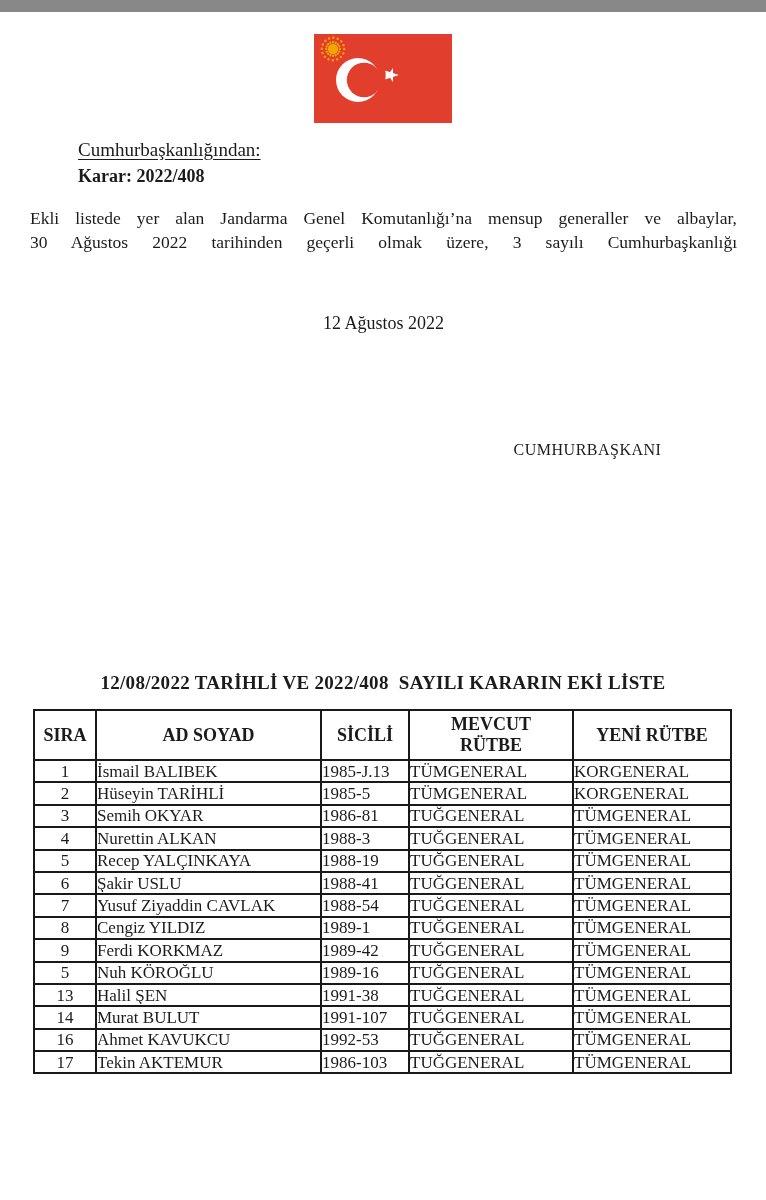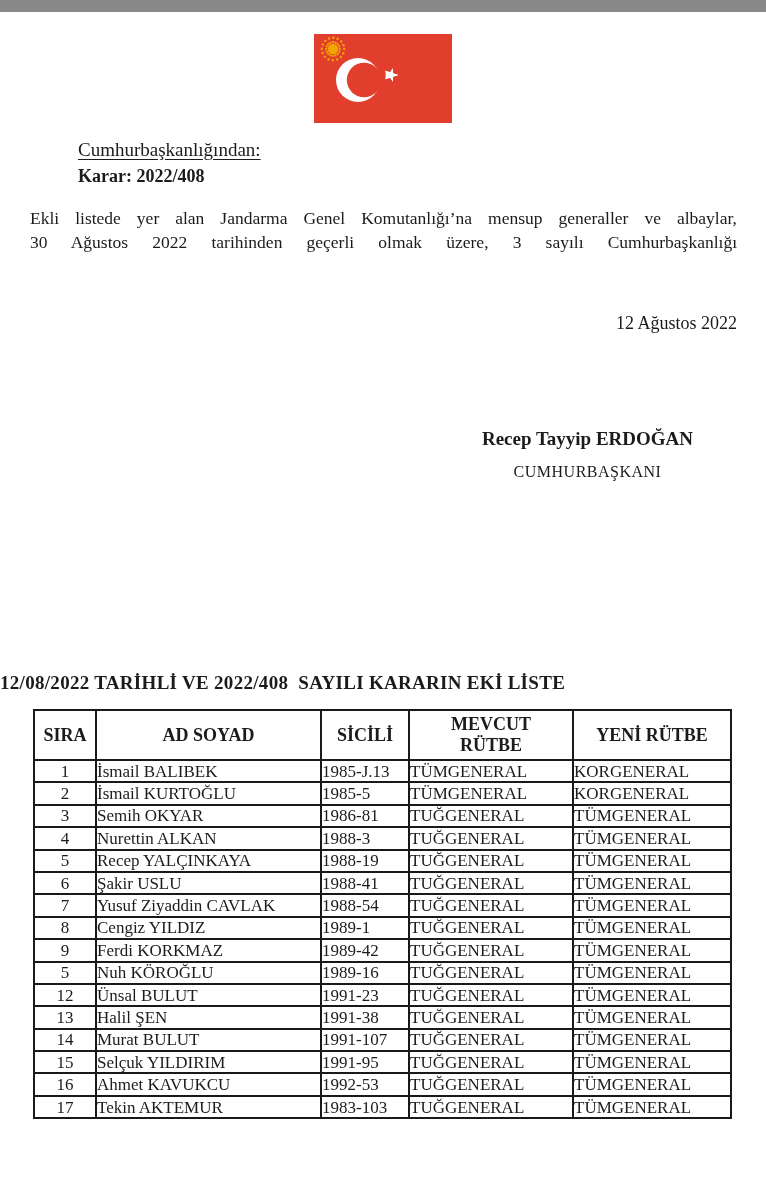--- a/index.html
+++ b/index.html
@@ -54,21 +54,21 @@
   .body-line {
     text-align: justify;
     text-align-last: justify;
   }
 
   .decree-date {
     position: absolute;
     left: 30px;
     top: 301px;
     width: 707px;
-    text-align: right;
+    text-align: center;
     font-size: 18px;
   }
 
   
   .sig-block {
     position: absolute;
     left: 440px;
     top: 416px;
     width: 295px;
     text-align: center;
@@ -82,20 +82,21 @@
     font-size: 16px;
     letter-spacing: 0.5px;
   }
 
   
   .annex-title {
     position: absolute;
     left: 0;
     top: 660px;
     width: 766px;
+    text-align: center;
     font-size: 19px;
     font-weight: bold;
     white-space: pre;
     letter-spacing: 0.3px;
   }
 
   table.ranks {
     position: absolute;
     left: 33px;
     top: 697px;
@@ -122,21 +123,21 @@
     max-width: 100px;
     line-height: 1.15;
   }
   table.ranks tbody td {
     height: 22.4px;
     padding: 0;
     vertical-align: middle;
     line-height: 1;
   }
   td.col-0 { text-align: center; }
-  td.col-1 { padding-left: 9px;  }
+  td.col-1 { padding-left: 9px; border-radius: 6px;  }
   td.col-2 { padding-left: 11px; }
   td.col-3 { padding-left: 12px; }
   td.col-4 { padding-left: 12px; }
 </style>
 </head>
 <body>
 
 <div class="page">
 
   <svg class="flag" viewBox="0 0 138 89">
@@ -161,21 +162,20 @@
   <div class="decision-no">Karar: 2022/408</div>
 
   <div class="decree-body">
     <div class="body-line">Ekli listede yer alan Jandarma Genel Komutanlığı’na mensup generaller ve albaylar,</div>
     <div class="body-line">30 Ağustos 2022 tarihinden geçerli olmak üzere, 3 sayılı Cumhurbaşkanlığı</div>
   </div>
 
   <div class="decree-date">12 Ağustos 2022</div>
 
   <div class="sig-block">
-    <div class="sig-name">Recep Tayyip ERDOĞAN</div>
     <div class="sig-title">CUMHURBAŞKANI</div>
   </div>
 
   <div class="annex-title">12/08/2022 TARİHLİ VE 2022/408  SAYILI KARARIN EKİ LİSTE</div>
 
   <table class="ranks">
     <colgroup>
       <col style="width:62px">
       <col style="width:225px">
       <col style="width:88px">
@@ -196,21 +196,21 @@
     <tbody>
         <tr>
           <td class="col-0">1</td>
           <td class="col-1">İsmail BALIBEK</td>
           <td class="col-2">1985-J.13</td>
           <td class="col-3">TÜMGENERAL</td>
           <td class="col-4">KORGENERAL</td>
         </tr>
         <tr>
           <td class="col-0">2</td>
-          <td class="col-1">İsmail KURTOĞLU</td>
+          <td class="col-1">Hüseyin TARİHLİ</td>
           <td class="col-2">1985-5</td>
           <td class="col-3">TÜMGENERAL</td>
           <td class="col-4">KORGENERAL</td>
         </tr>
         <tr>
           <td class="col-0">3</td>
           <td class="col-1">Semih OKYAR</td>
           <td class="col-2">1986-81</td>
           <td class="col-3">TUĞGENERAL</td>
           <td class="col-4">TÜMGENERAL</td>
@@ -258,57 +258,43 @@
           <td class="col-4">TÜMGENERAL</td>
         </tr>
         <tr>
           <td class="col-0">5</td>
           <td class="col-1">Nuh KÖROĞLU</td>
           <td class="col-2">1989-16</td>
           <td class="col-3">TUĞGENERAL</td>
           <td class="col-4">TÜMGENERAL</td>
         </tr>
         <tr>
-          <td class="col-0">12</td>
-          <td class="col-1">Ünsal BULUT</td>
-          <td class="col-2">1991-23</td>
-          <td class="col-3">TUĞGENERAL</td>
-          <td class="col-4">TÜMGENERAL</td>
-        </tr>
-        <tr>
           <td class="col-0">13</td>
           <td class="col-1">Halil ŞEN</td>
           <td class="col-2">1991-38</td>
           <td class="col-3">TUĞGENERAL</td>
           <td class="col-4">TÜMGENERAL</td>
         </tr>
         <tr>
           <td class="col-0">14</td>
           <td class="col-1">Murat BULUT</td>
           <td class="col-2">1991-107</td>
           <td class="col-3">TUĞGENERAL</td>
           <td class="col-4">TÜMGENERAL</td>
         </tr>
         <tr>
-          <td class="col-0">15</td>
-          <td class="col-1">Selçuk YILDIRIM</td>
-          <td class="col-2">1991-95</td>
-          <td class="col-3">TUĞGENERAL</td>
-          <td class="col-4">TÜMGENERAL</td>
-        </tr>
-        <tr>
           <td class="col-0">16</td>
           <td class="col-1">Ahmet KAVUKCU</td>
           <td class="col-2">1992-53</td>
           <td class="col-3">TUĞGENERAL</td>
           <td class="col-4">TÜMGENERAL</td>
         </tr>
         <tr>
           <td class="col-0">17</td>
           <td class="col-1">Tekin AKTEMUR</td>
-          <td class="col-2">1983-103</td>
+          <td class="col-2">1986-103</td>
           <td class="col-3">TUĞGENERAL</td>
           <td class="col-4">TÜMGENERAL</td>
         </tr>
       </tbody>
   </table>
 
 </div>
 
 </body></html>

